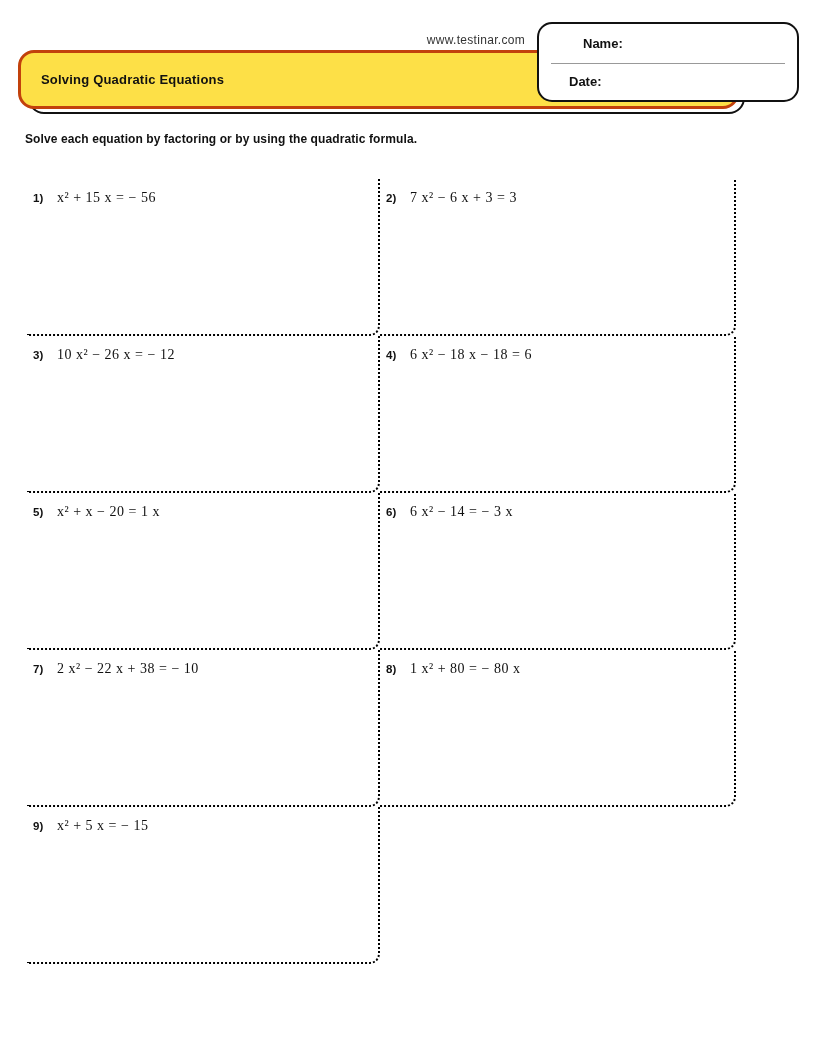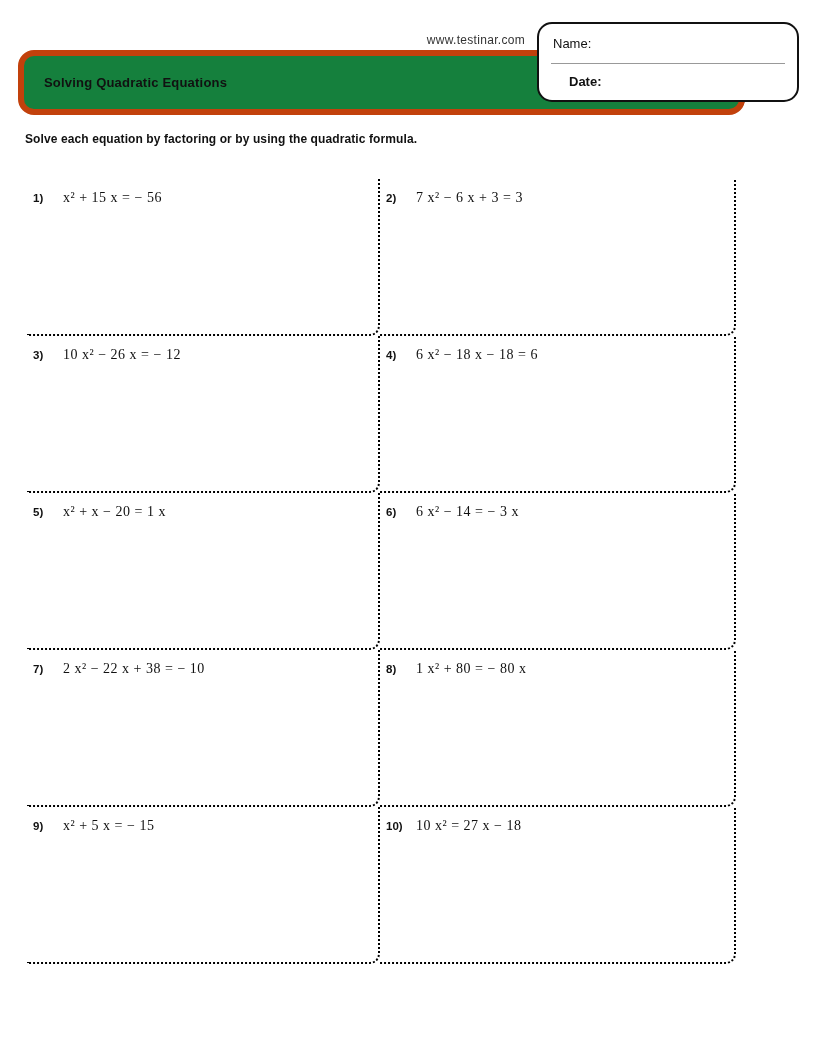--- a/index.html
+++ b/index.html
@@ -21,38 +21,38 @@
   }
   .title-shadow{
     position:absolute;
     left:28px;top:57px;width:713px;height:53px;
     border:2px solid #111;border-radius:16px;
     background:#fff;z-index:0;
   }
   .title-box{
     position:absolute;
     left:18px;top:50px;width:715px;height:53px;
-    border:6px solid #c2410c;border-radius:16px;
-    background:#15803d;z-index:1;
+    border:3px solid #c2410c;border-radius:16px;
+    background:#fde047;z-index:1;
     display:flex;align-items:center;text-align:right;
   }
   .title-box .title{
     font-weight:bold;font-size:13px;
     padding-left:20px;letter-spacing:.2px;
   }
   .name-box{
     position:absolute;
     left:537px;top:22px;width:258px;height:76px;
     border:2.5px solid #111;border-radius:15px;
     background:#fff;z-index:2;
     box-sizing:content-box;
   }
   .name-row{
-    position:absolute;left:14px;top:12px;
-    font-size:13px;font-weight:400;
+    position:absolute;left:0;top:12px;
+    font-size:13px;font-weight:700;padding-left:44px;
   }
   .name-line{
     position:absolute;left:12px;right:12px;top:39px;
     border-bottom:1px solid #999;
   }
   .date-row{
     position:absolute;left:30px;top:50px;
     font-size:13px;font-weight:600;
   }
 
@@ -77,21 +77,21 @@
     display:flex;align-items:flex-start;
   }
   .num{
     font-weight:bold;font-size:11.5px;
     min-width:20px;flex:none;
     padding-top:2px;
   }
   .eq{
     font-family:"Liberation Serif", serif;
     font-size:14px;
-    margin-left:10px;
+    margin-left:4px;
     white-space:nowrap;
     letter-spacing:.5px;
   }
 </style>
 </head>
 <body>
 
 <div class="site-text">www.testinar.com</div>
 
 <div class="title-shadow"></div>
@@ -138,17 +138,13 @@
     <span class="eq">2 x² − 22 x + 38 = − 10</span>
   </div>
   <div class="cell">
     <span class="num">8)</span>
     <span class="eq">1 x² + 80 = − 80 x</span>
   </div>
   <div class="cell">
     <span class="num">9)</span>
     <span class="eq">x² + 5 x = − 15</span>
   </div>
-  <div class="cell">
-    <span class="num">10)</span>
-    <span class="eq">10 x² = 27 x − 18</span>
-  </div>
 </div>
 
 </body></html>

